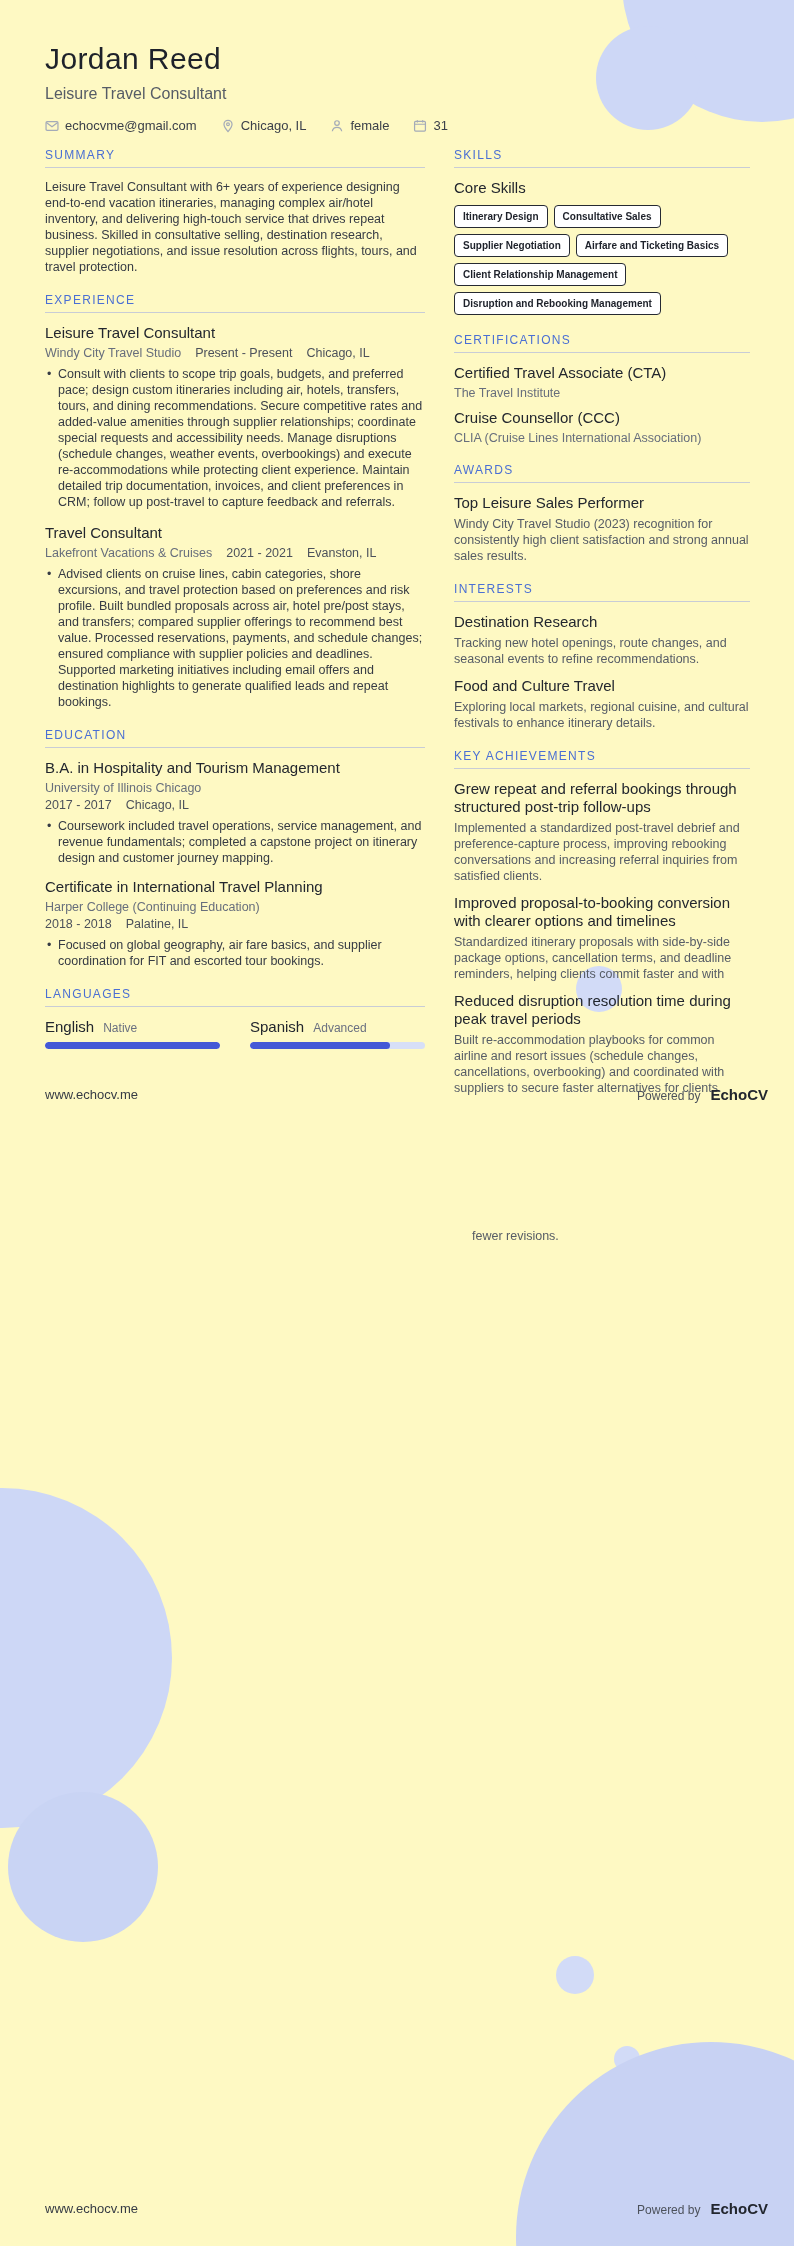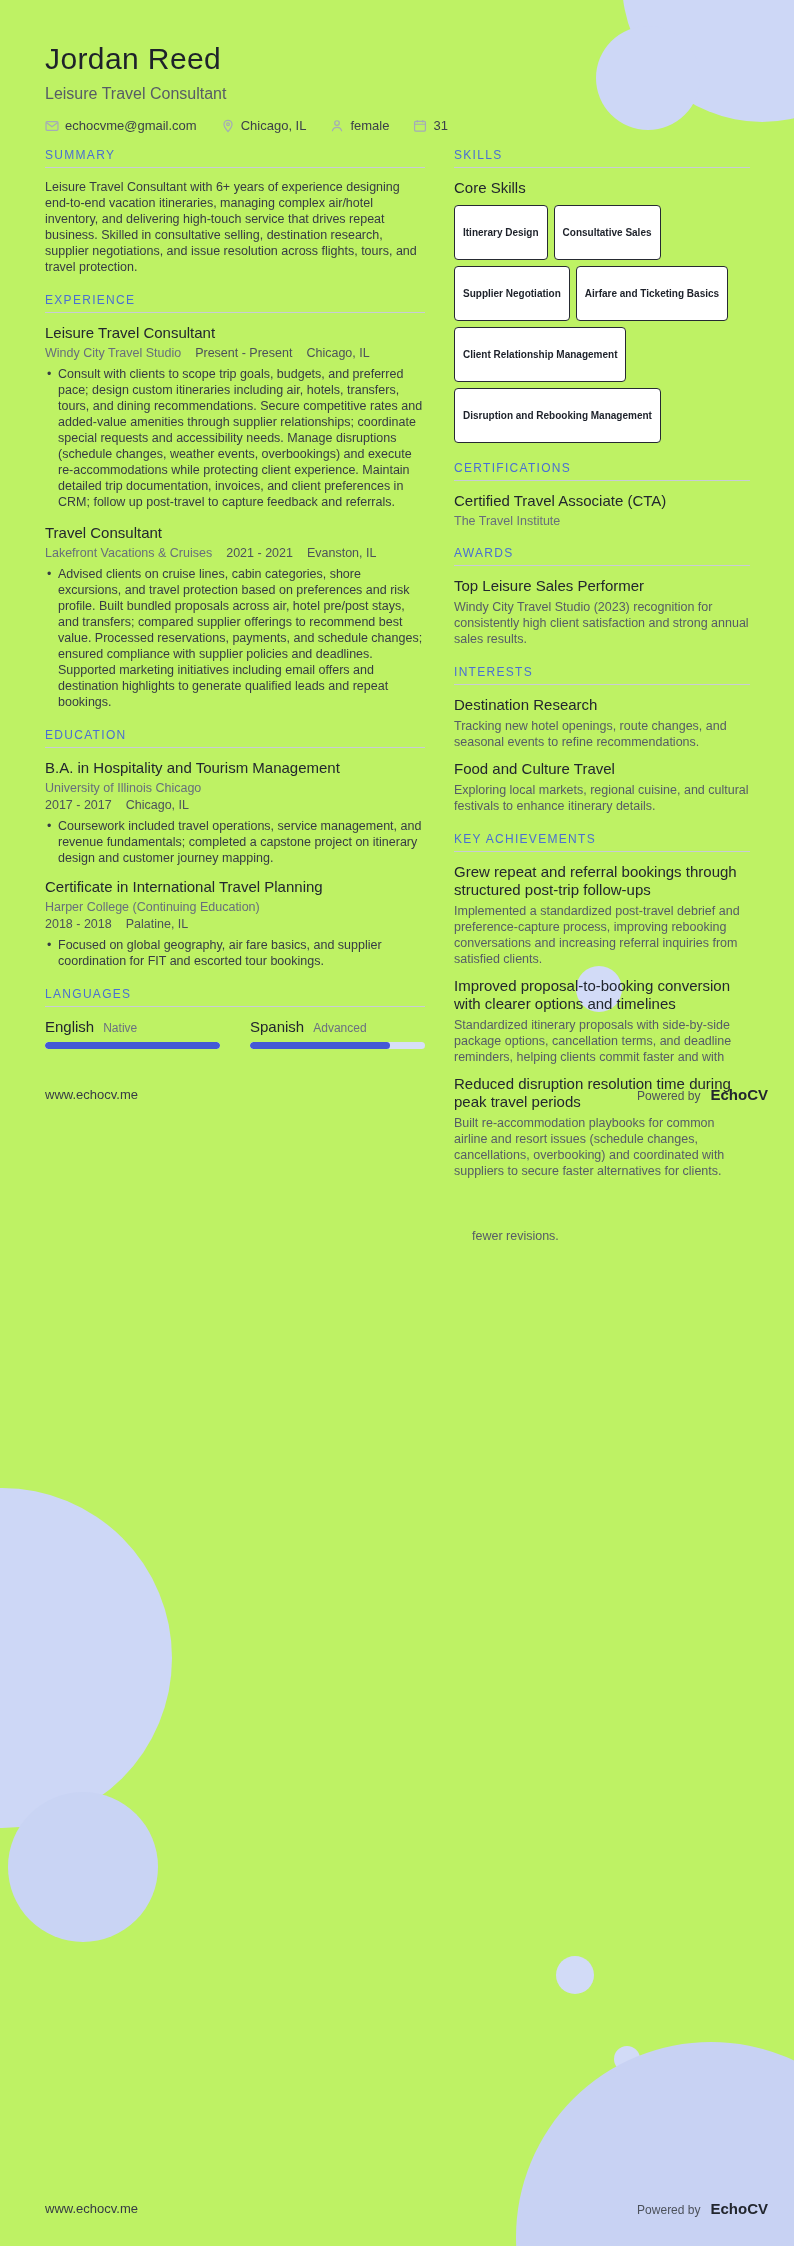--- a/index.html
+++ b/index.html
@@ -3,21 +3,21 @@
 <meta charset="utf-8">
 <style>
   * { margin: 0; padding: 0; box-sizing: border-box; }
   html, body { background: #e9ebef; }
   body { font-family: "Liberation Sans", sans-serif; }
 
   .canvas {
     position: relative;
     width: 794px;
     height: 2246px;
-    background: #bef264;
+    background: #fef9c3;
     margin: 0 auto;
     overflow: hidden;
   }
 
   
   .blob { position: absolute; border-radius: 50%; background: #cdd7f6; z-index: 0; }
   .blob-tr-a   { width: 280px; height: 280px; left: 622px; top: -158px; }
   .blob-tr-b   { width: 104px; height: 104px; left: 596px; top: 26px; }
   .blob-mid    { width: 46px;  height: 46px;  left: 576px; top: 966px; background: #d2dbf7; }
   .blob-left-a { width: 340px; height: 340px; left: -168px; top: 1488px; }
@@ -67,21 +67,21 @@
   .lang-name { font-size: 15px; color: #22262e; }
   .lang-level { font-size: 12px; color: #6a7080; }
   .bar { height: 7px; border-radius: 4px; background: #d7dff7; overflow: hidden; }
   .bar-fill { height: 100%; border-radius: 4px; background: #4459d6; }
 
   
   .group-label { font-size: 15px; color: #22262e; margin-bottom: 9px; }
   .pill-wrap { display: flex; flex-wrap: wrap; gap: 6px; }
   .pill {
     border: 1px solid #262a32; border-radius: 4px;
-    padding: 21px 8px; font-size: 10px; font-weight: bold; color: #1d212a;
+    padding: 5px 8px; font-size: 10px; font-weight: bold; color: #1d212a;
     background: #ffffff; white-space: nowrap;
   }
   .cert { margin-bottom: 9px; }
   .cert-org { font-size: 12.5px; color: #676e7c; margin-top: 2px; }
   .rc-item { margin-bottom: 10px; }
   .rc-desc { font-size: 12.5px; line-height: 16px; color: #565c66; margin-top: 3px; }
 
   
   .footer { position: absolute; left: 45px; width: 723px; display: flex; justify-content: space-between; align-items: center; z-index: 1; }
   .footer-1 { top: 1086px; }
@@ -246,20 +246,24 @@
         <span class="pill">Disruption and Rebooking Management</span>
       </div>
     </div>
 
     <div class="section">
       <div class="section-heading">Certifications</div>
       <div class="cert">
         <div class="item-title">Certified Travel Associate (CTA)</div>
         <div class="cert-org">The Travel Institute</div>
       </div>
+      <div class="cert">
+        <div class="item-title">Cruise Counsellor (CCC)</div>
+        <div class="cert-org">CLIA (Cruise Lines International Association)</div>
+      </div>
     </div>
 
     <div class="section">
       <div class="section-heading">Awards</div>
       <div class="rc-item">
         <div class="item-title">Top Leisure Sales Performer</div>
         <div class="rc-desc">Windy City Travel Studio (2023) recognition for consistently high client satisfaction and strong annual sales results.</div>
       </div>
     </div>
 

